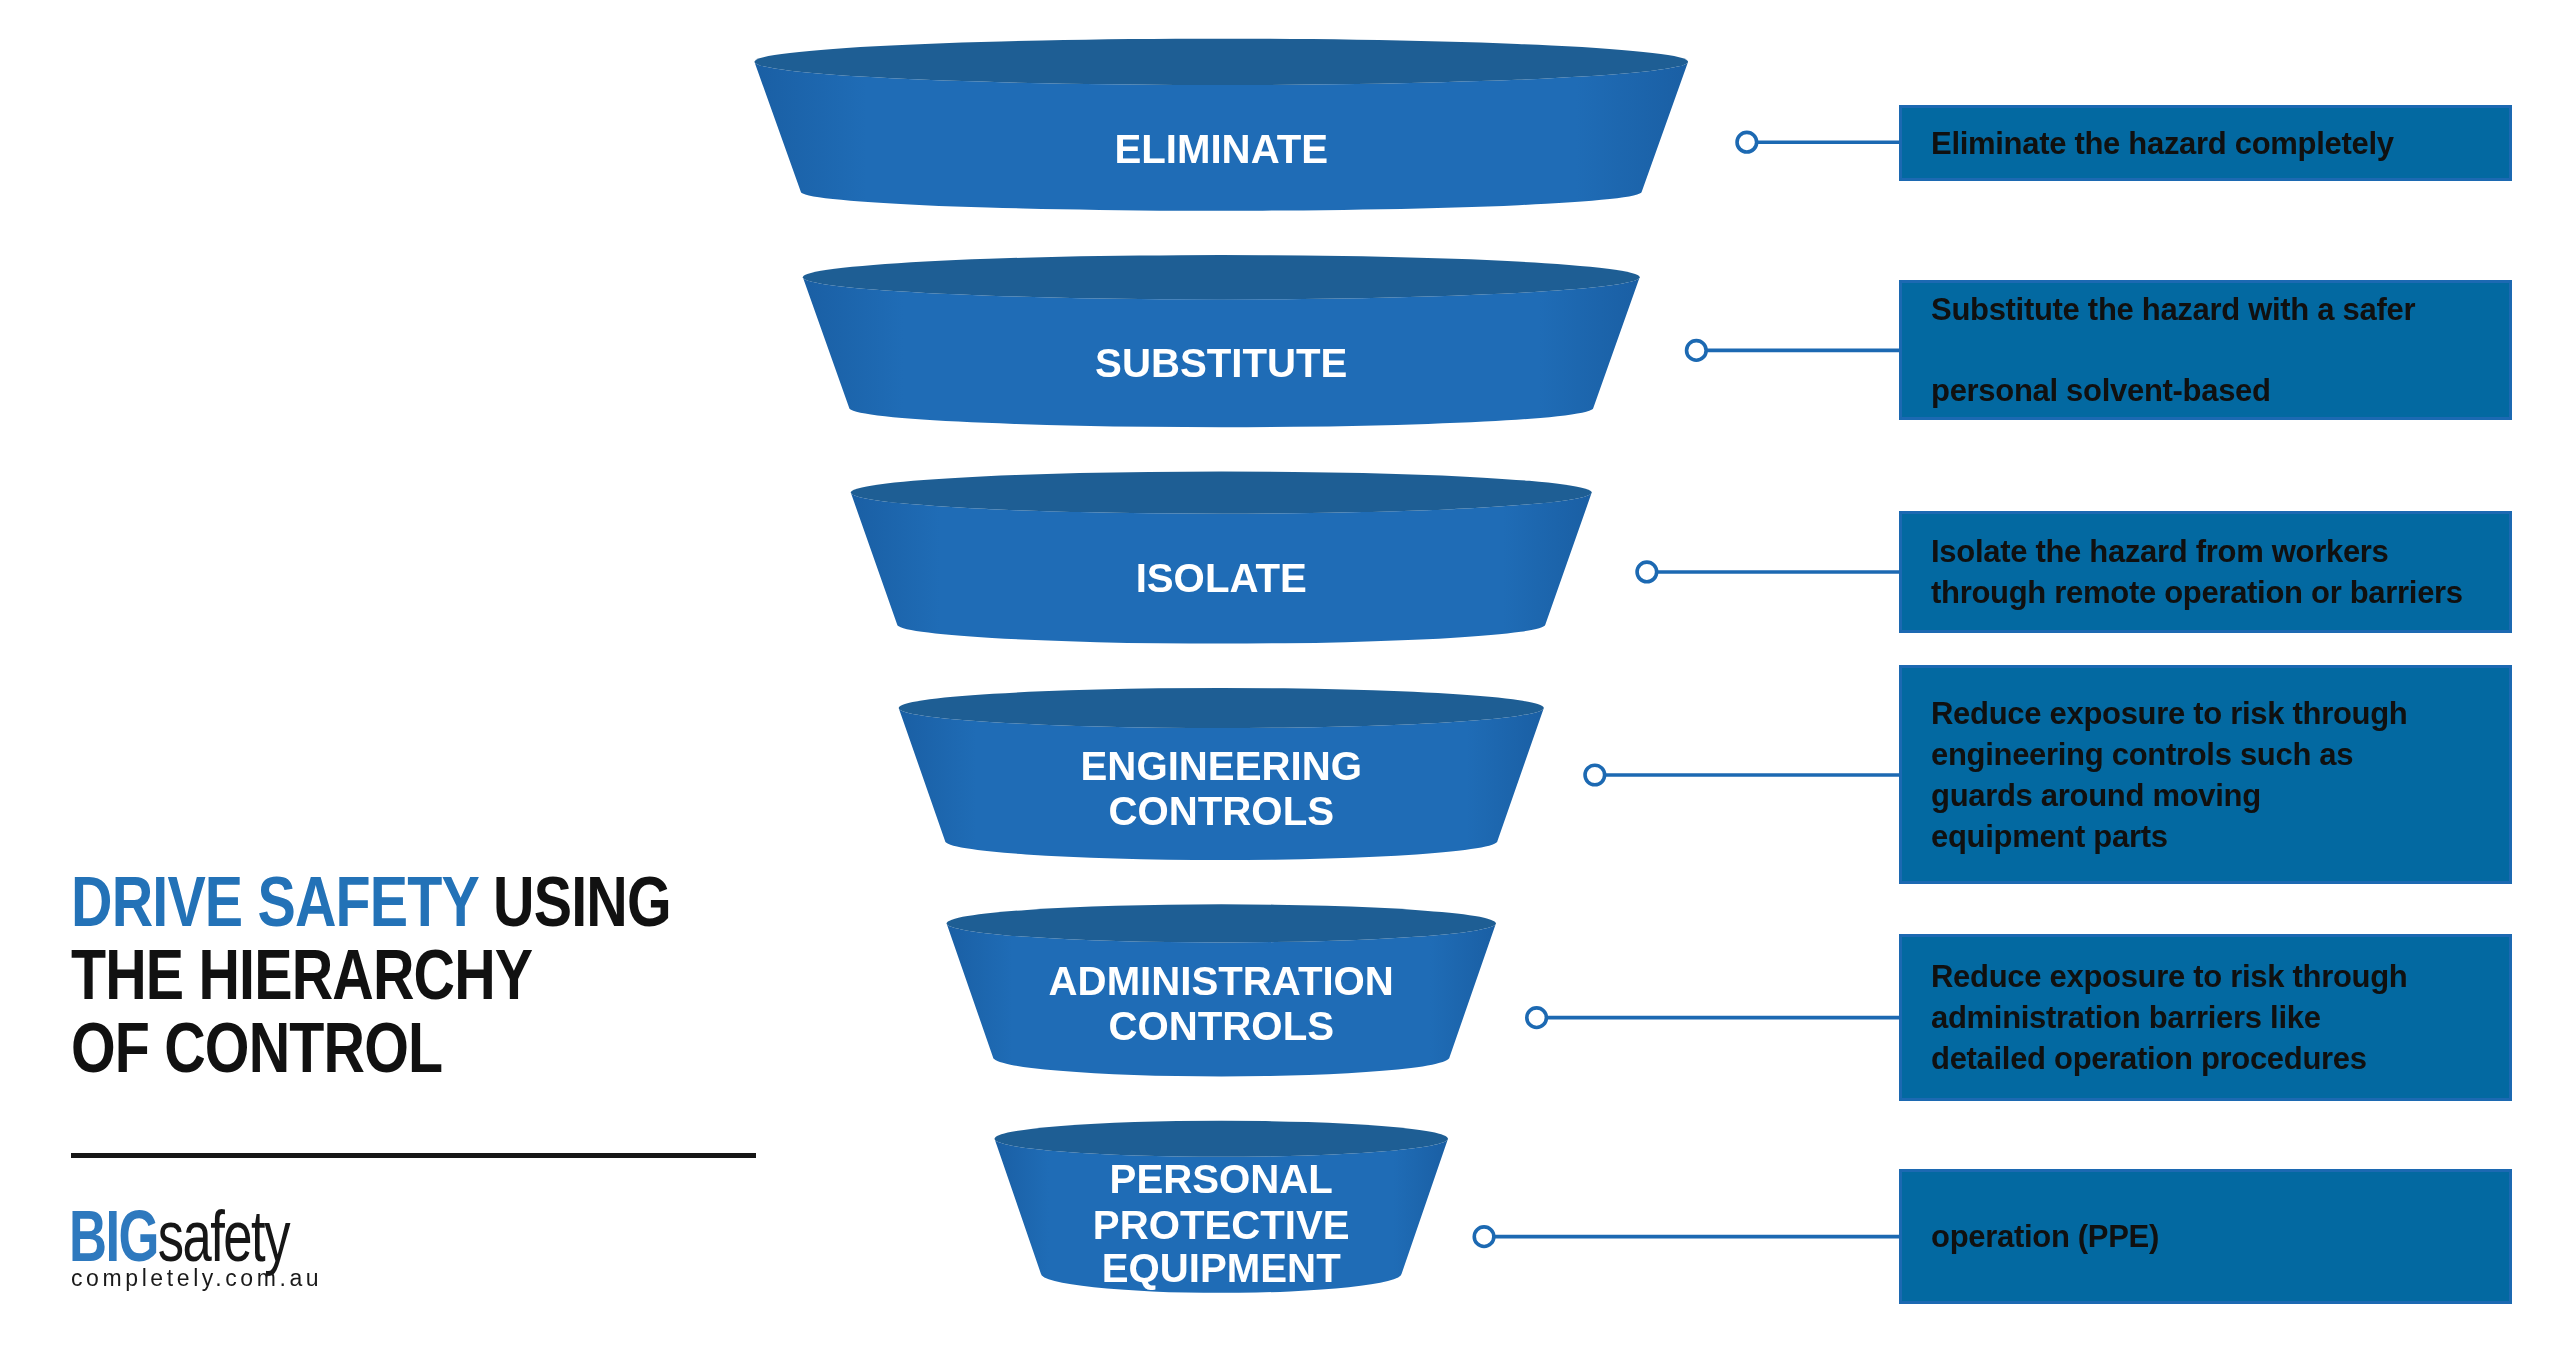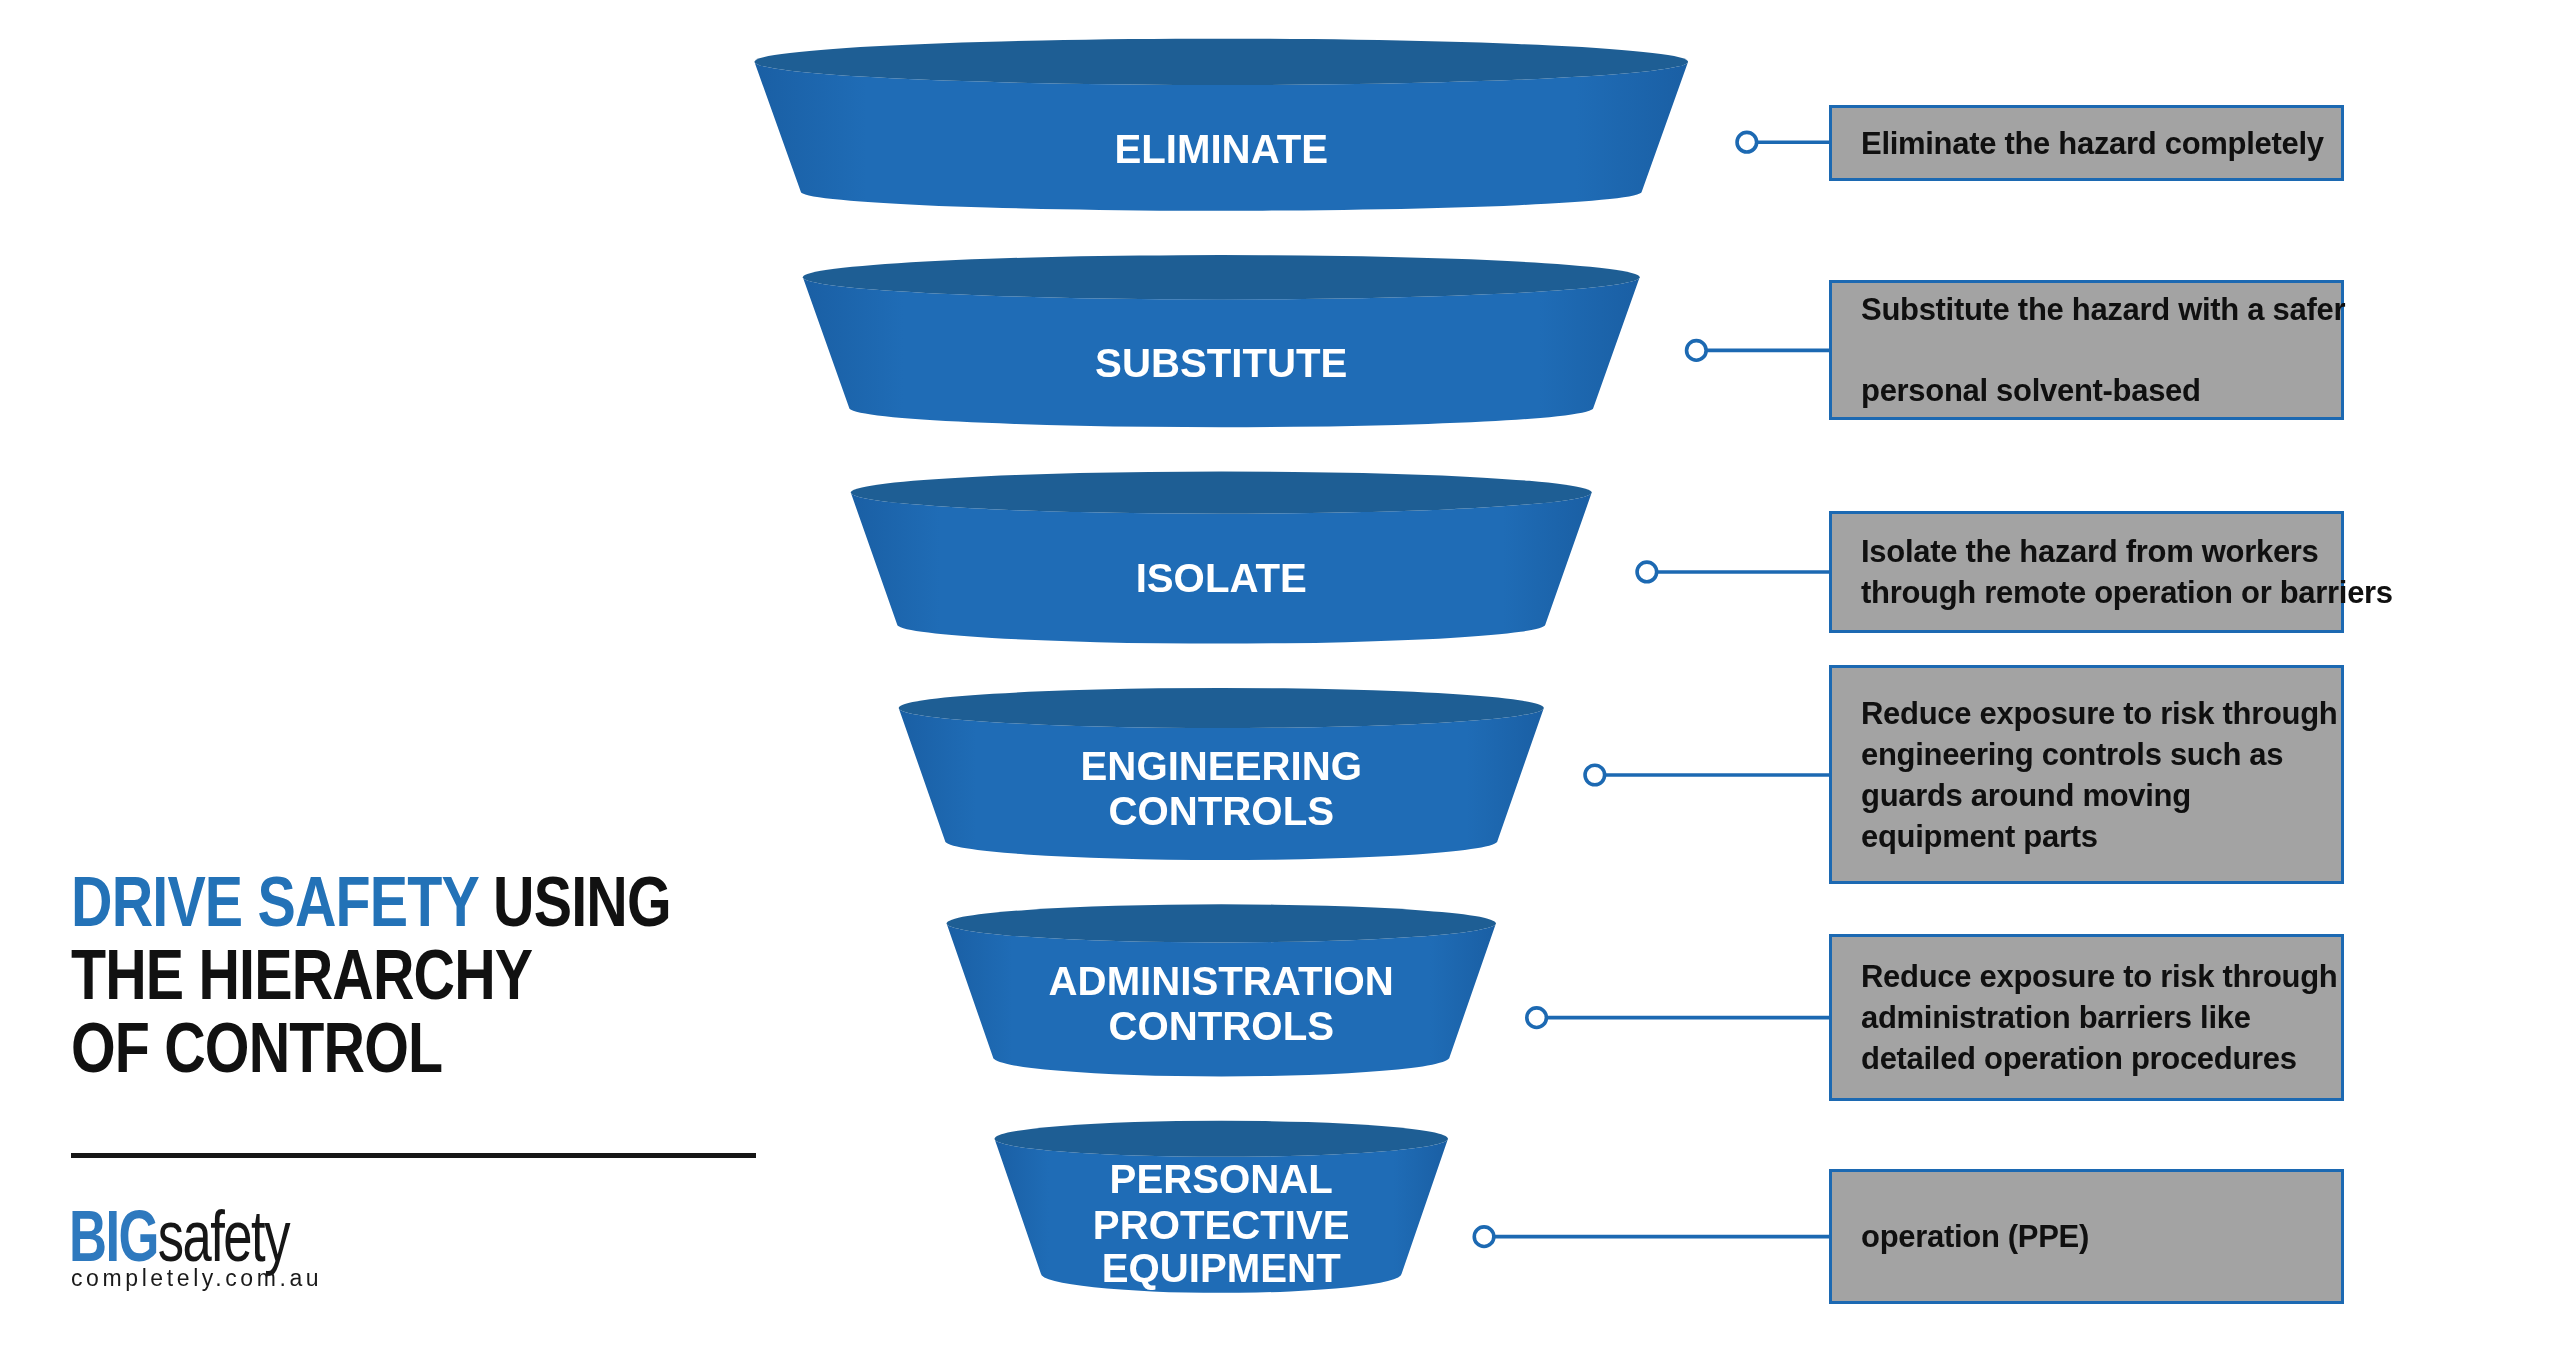--- a/index.html
+++ b/index.html
@@ -22,24 +22,24 @@
     font-size:78px;
     letter-spacing:0px;
     text-anchor:middle;
   }
   .connector-line{stroke:#1C69B2;stroke-width:7;}
   .connector-circle{fill:#ffffff;stroke:#1C69B2;stroke-width:7;}
 
   
   .desc-box{
     position:absolute;
-    left:1829px;
-    width:515px;
+    left:1899px;
+    width:613px;
     border:3.1px solid #1C69B2;
-    background:#a3a3a3;
+    background:#0369a1;
     box-sizing:border-box;
     display:flex;
     flex-direction:column;
     justify-content:center;
     padding:0 20.6px 0 29px;
   }
   .desc-line{
     font-size:31px;
     line-height:41px;
     font-weight:bold;

